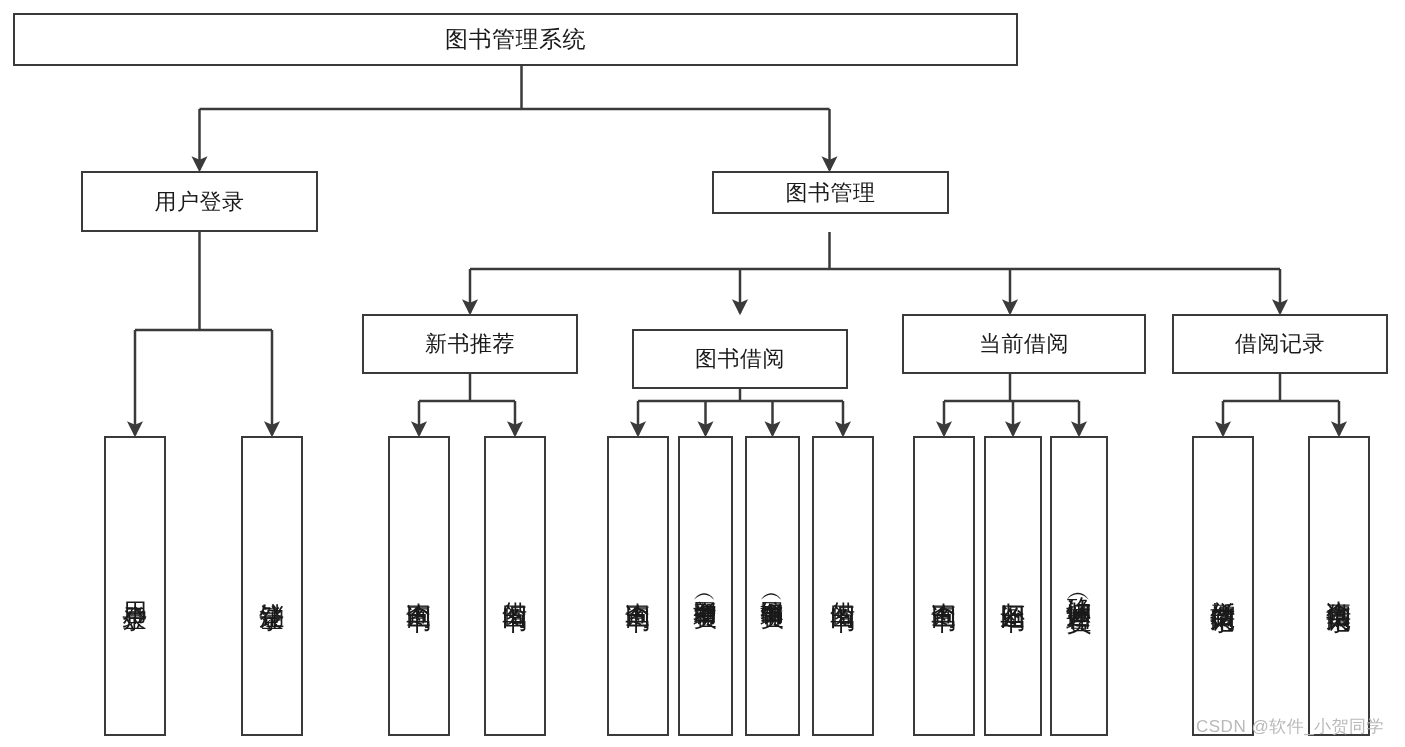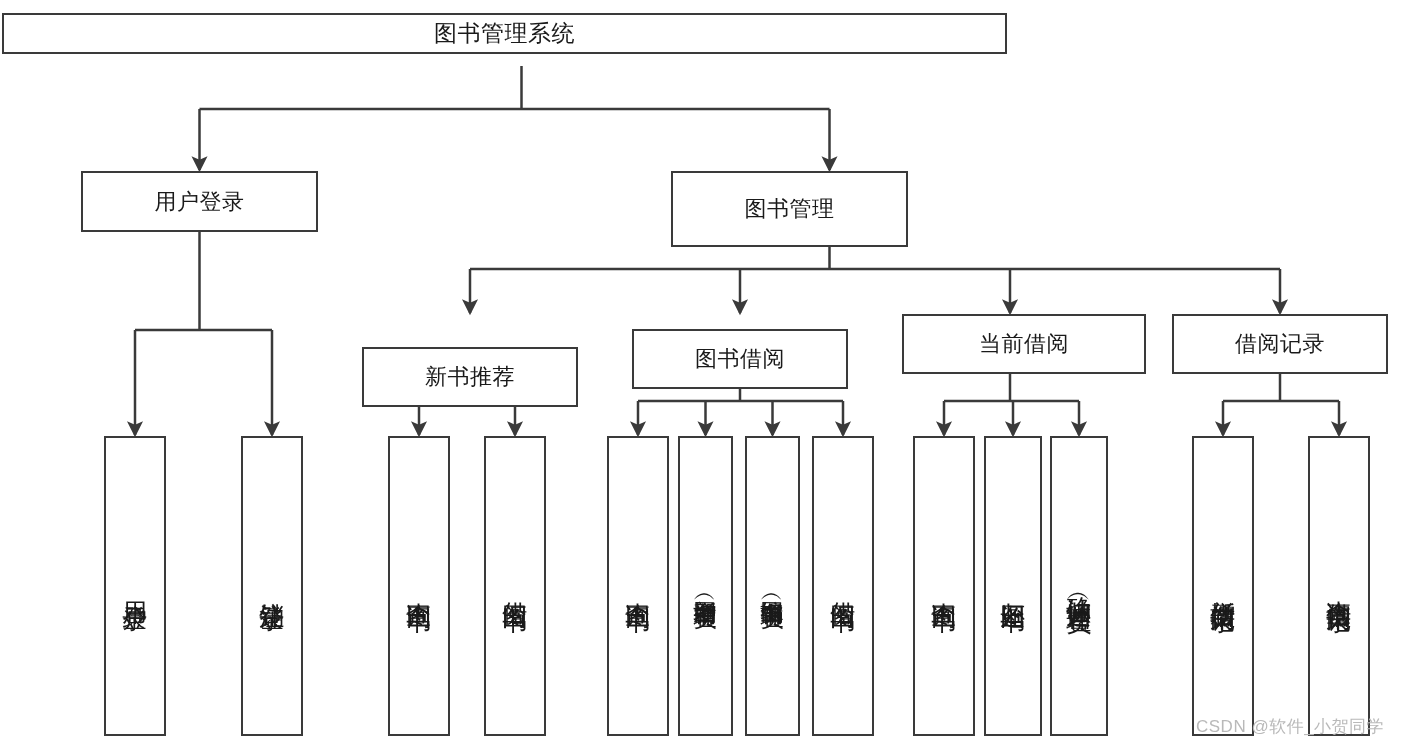--- a/index.html
+++ b/index.html
@@ -117,30 +117,30 @@
         <path d="M 944 401 L 944 435" marker-end="url(#arrow)"></path>
         <path d="M 1013 401 L 1013 435" marker-end="url(#arrow)"></path>
         <path d="M 1079 401 L 1079 435" marker-end="url(#arrow)"></path>
         <path d="M 1280 374 L 1280 401"></path>
         <path d="M 1223 401 L 1339 401"></path>
         <path d="M 1223 401 L 1223 435" marker-end="url(#arrow)"></path>
         <path d="M 1339 401 L 1339 435" marker-end="url(#arrow)"></path>
       </g>
   </svg>
   <div id="node-layer">
-      <div class="node horiz root" style="left: 2px; top: 13px; width: 1005px; height: 41px;">
+      <div class="node horiz root" style="left: 13px; top: 13px; width: 1005px; height: 53px;">
         <span class="label">图书管理系统</span>
       </div>
       <div class="node horiz" style="left: 81px; top: 171px; width: 237px; height: 61px;">
         <span class="label">用户登录</span>
       </div>
-      <div class="node horiz" style="left: 671px; top: 171px; width: 237px; height: 76px;">
+      <div class="node horiz" style="left: 712px; top: 171px; width: 237px; height: 43px;">
         <span class="label">图书管理</span>
       </div>
-      <div class="node horiz" style="left: 362px; top: 314px; width: 216px; height: 60px; margin-top: 33px;">
+      <div class="node horiz" style="left: 362px; top: 314px; width: 216px; height: 60px;">
         <span class="label">新书推荐</span>
       </div>
       <div class="node horiz" style="left: 632px; top: 314px; width: 216px; height: 60px; margin-top: 15px;">
         <span class="label">图书借阅</span>
       </div>
       <div class="node horiz" style="left: 902px; top: 314px; width: 244px; height: 60px;">
         <span class="label">当前借阅</span>
       </div>
       <div class="node horiz" style="left: 1172px; top: 314px; width: 216px; height: 60px;">
         <span class="label">借阅记录</span>

